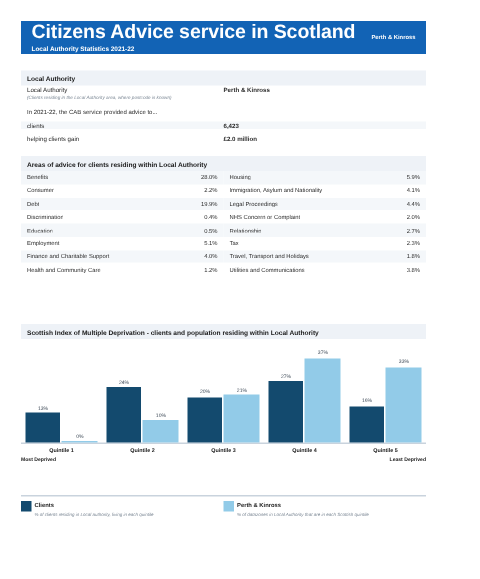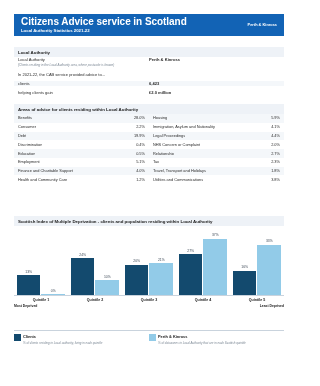--- a/index.html
+++ b/index.html
@@ -32,21 +32,21 @@
     width: 270px;
     height: 22px;
     background: #1263b5;
     display: flex;
     align-items: center;
     padding: 0 7px;
   }
   .header-left { flex: 1 1 auto; line-height: 1.15; }
   .header-title {
     color: #ffffff;
-    font-size: 10px;
+    font-size: 13px;
     font-weight: bold;
     letter-spacing: -0.05px;
     white-space: nowrap;
   }
   .header-sub {
     color: #ffffff;
     font-size: 4.3px;
     font-weight: bold;
     margin-top: 1.4px;
     white-space: nowrap;

